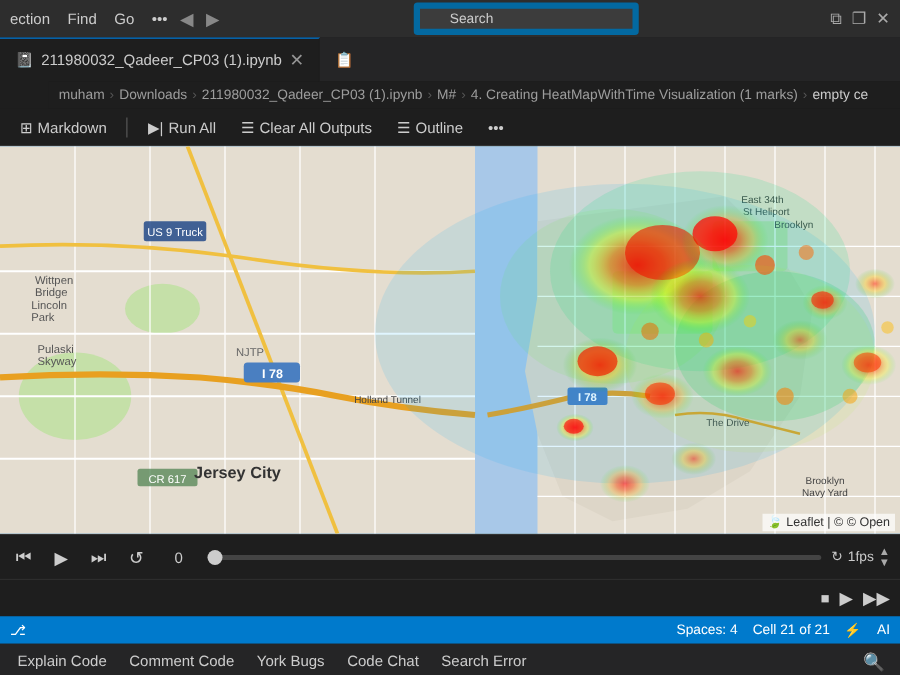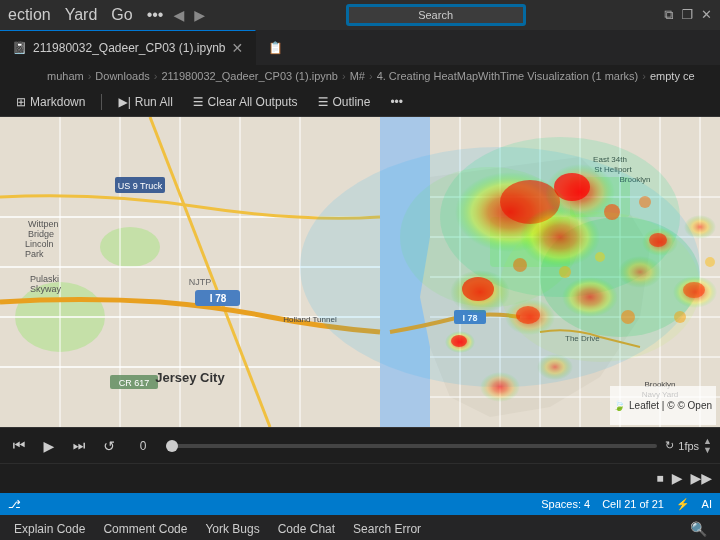--- a/index.html
+++ b/index.html
@@ -8,35 +8,35 @@
     
     .title-bar {
       height: 30px;
       background: #2d2d2d;
       display: flex;
       align-items: center;
       padding: 0 8px;
       gap: 8px;
     }
     .title-bar-left { display: flex; align-items: center; gap: 6px; color: #aaa; font-size: 11px; }
-    .title-bar-menu { display: flex; gap: 14px; color: #ccc; font-size: 16px; }
+    .title-bar-menu { display: flex; gap: 14px; color: #ccc; font-size: 12px; }
     .title-bar-search {
       flex: 1;
       display: flex;
       justify-content: center;
     }
     .search-box {
       background: #3c3c3c;
-      border: 3px solid #0369a1;
+      border: 5px solid #0369a1;
       border-radius: 3px;
       padding: 2px 24px;
       color: #ccc;
       font-size: 11px;
       width: 180px;
-      text-align: center;
+      text-align: left;
     }
     .title-bar-right { display: flex; gap: 8px; color: #aaa; font-size: 13px; }
 
     
     .tab-bar {
       height: 35px;
       background: #252526;
       display: flex;
       align-items: stretch;
     }
@@ -132,21 +132,21 @@
     }
 
     
     .map-attribution {
       position: absolute;
       bottom: 2px;
       right: 4px;
       font-size: 10px;
       color: #333;
       background: rgba(255,255,255,0.7);
-      padding: 14px 4px;
+      padding: 1px 4px;
       margin-left: 28px;
     }
 
     
     .playback-bar {
       height: 36px;
       background: #1e1e1e;
       display: flex;
       align-items: center;
       padding: 0 8px;
@@ -244,21 +244,21 @@
     }
 
     .nav-arrow { color: #888; font-size: 14px; cursor: pointer; margin: 0 2px; }
   </style>
 </head>
 <body>
 
 <div class="title-bar">
   <div class="title-bar-menu">
     <span>ection</span>
-    <span>Yard</span>
+    <span>Find</span>
     <span>Go</span>
     <span>•••</span>
   </div>
   <div class="title-bar-left">
     <span class="nav-arrow">◀</span>
     <span class="nav-arrow">▶</span>
   </div>
   <div class="title-bar-search">
     <div class="search-box">Search</div>
   </div>

